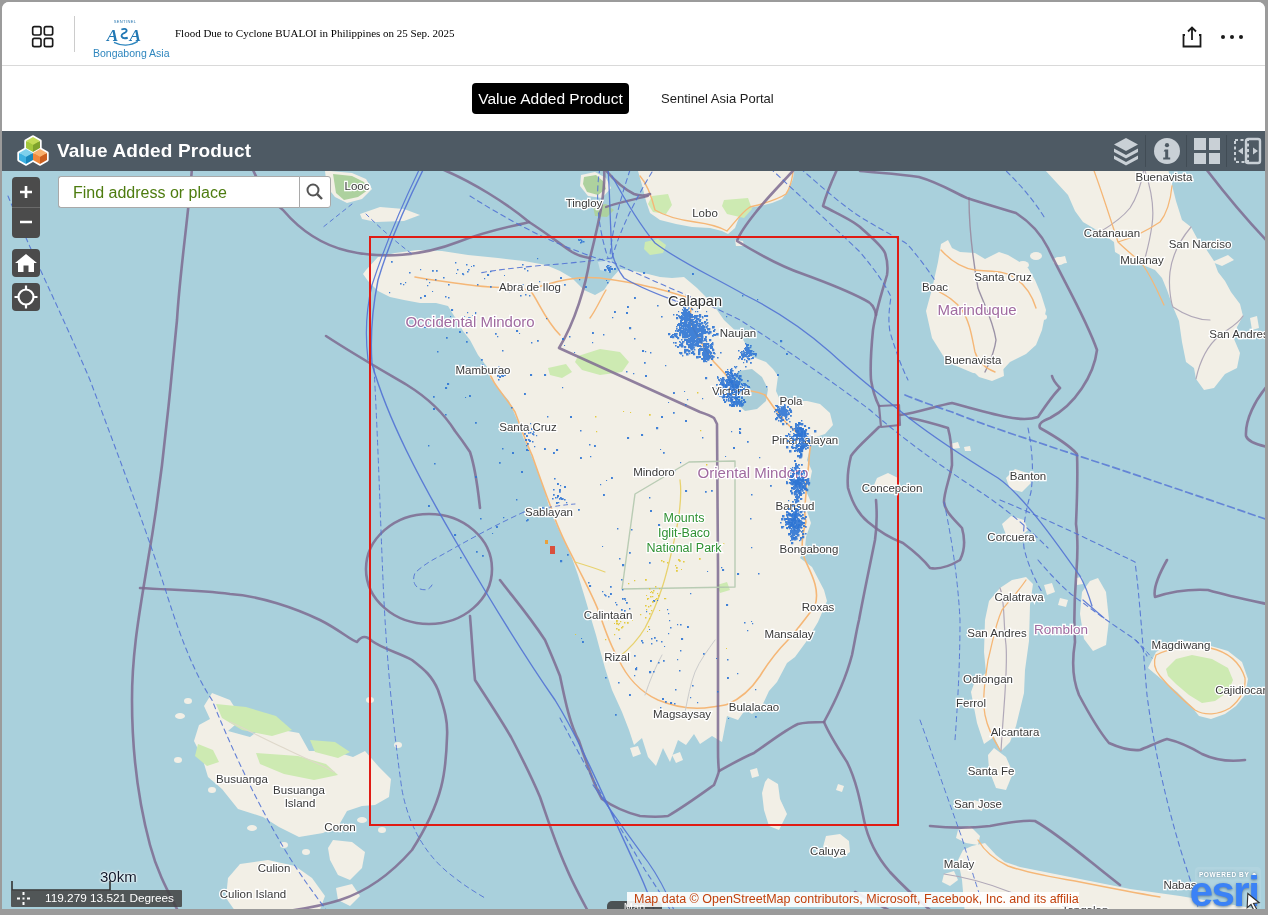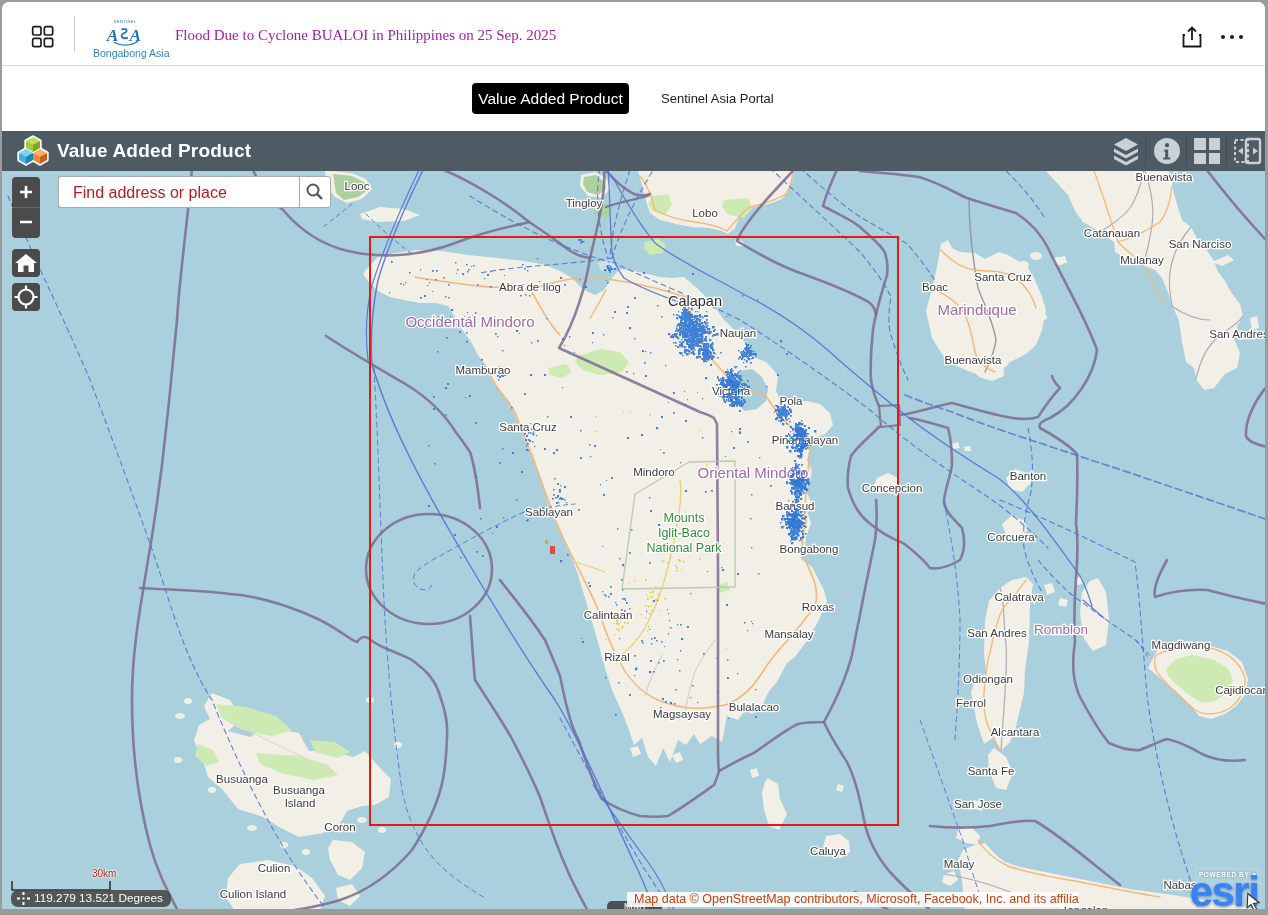--- a/index.html
+++ b/index.html
@@ -11,36 +11,36 @@
 .pill{position:absolute;left:470px;top:81px;width:157px;height:31px;background:#000;border-radius:4px;
   color:#fff;font-size:15.5px;text-align:center;line-height:31px}
 .tab2{position:absolute;left:659px;top:81px;width:160px;height:31px;color:#1d1d1d;font-size:13px;line-height:31px}
 .toolbar{position:absolute;left:0;top:129px;width:100%;height:40px;background:#4e5a64}
 .tbtitle{position:absolute;left:55px;top:129px;height:40px;line-height:40px;color:#fff;
   font-size:19px;font-weight:bold;letter-spacing:0.2px}
 #mapwrap{position:absolute;left:0;top:169px;width:1263px;height:738px}
 .ctl{position:absolute;background:#4b4b4b;border-radius:4px;color:#fff}
 .searchbox{position:absolute;left:56px;top:5px;width:241px;height:32px;background:#fff;
   border:1px solid #a9a9a9;border-right:none;border-radius:3px 0 0 3px;
-  color:#b91c1c;font-size:16px;line-height:31px;padding-left:14px}
+  color:#4d7c0f;font-size:16px;line-height:31px;padding-left:14px}
 .searchbtn{position:absolute;left:297px;top:5px;width:32px;height:32px;background:#fff;
   border:1px solid #a9a9a9;border-radius:0 3px 3px 0}
 .coord{position:absolute;left:9px;top:719px;height:17px;background:rgba(68,68,68,0.88);
-  color:#fff;font-size:11.8px;line-height:17px;padding:0 8px 0 23px;border-radius:7px}
+  color:#fff;font-size:11.8px;line-height:17px;padding:0 8px 0 34px;border-radius:1px}
 .attr{position:absolute;left:625px;top:721px;width:452px;height:15px;background:rgba(255,255,255,0.88);
   color:#c2410c;font-size:12.5px;line-height:15px;padding-left:7px;white-space:nowrap;overflow:hidden}
 .attrtab{position:absolute;left:605px;top:730px;width:55px;height:18px;background:rgba(60,60,60,0.85);
   border-radius:5px 5px 0 0;color:#eee;font-size:11px;text-align:center}
 .esri{position:absolute;left:1193px;top:696px;width:66px;height:44px;
   background:rgba(255,255,255,0.10);border-radius:4px;text-align:center}
 .esri .pb{color:#fff;font-size:6.5px;font-weight:bold;letter-spacing:0.6px;margin-top:3px;
   text-shadow:0 0 3px rgba(90,120,140,0.9)}
 .esri .big{color:#3b82f6;font-size:42px;font-weight:bold;line-height:25px;letter-spacing:-1.5px;
   margin-left:-8px;text-shadow:0 1px 3px rgba(90,120,140,0.9)}
-.scalek{position:absolute;left:90px;top:697px;color:#b91c1c;font-size:10px;
+.scalek{position:absolute;left:98px;top:697px;color:#0f172a;font-size:15px;
   text-shadow:0 0 2px #fff,0 0 2px #fff,0 0 3px #fff}
 </style></head>
 <body>
 <div id="page">
 
   <div class="hdr">
     <svg width="25" height="25" style="position:absolute;left:29px;top:23px" viewBox="0 0 30 30">
       <rect x="2" y="2" width="10" height="10" rx="2" fill="none" stroke="#1a1a1a" stroke-width="2"></rect>
       <rect x="16" y="2" width="10" height="10" rx="2" fill="none" stroke="#1a1a1a" stroke-width="2"></rect>
       <rect x="2" y="16" width="10" height="10" rx="2" fill="none" stroke="#1a1a1a" stroke-width="2"></rect>
@@ -51,21 +51,21 @@
     <div style="position:absolute;left:91px;top:13px;width:64px;text-align:center">
       <div style="font-size:4.5px;color:#2a77b0;letter-spacing:0.4px;line-height:5px;margin-top:4px;transform:scale(0.9)">SENTINEL</div>
       <svg width="50" height="22" viewBox="0 0 52 24">
         <text x="6" y="19" font-size="19" font-style="italic" font-weight="bold" fill="#2278b4" style="font-family:'Liberation Serif',serif">A</text>
         <text x="31" y="19" font-size="19" font-style="italic" font-weight="bold" fill="#2278b4" style="font-family:'Liberation Serif',serif">A</text>
         <path d="M22,6 C28,4 30,8 25,10 C20,12 22,17 29,15" fill="none" stroke="#2278b4" stroke-width="2"></path>
         <path d="M14,20 C22,24 32,24 40,19" fill="none" stroke="#2e86be" stroke-width="1.5"></path>
       </svg>
       <div style="font-size:10.5px;color:#2e86be;margin-top:-3px;white-space:nowrap">Bongabong Asia</div>
     </div>
-    <div style="position:absolute;left:173px;top:25px;font-size:15px;color:#a21caf;
+    <div style="position:absolute;left:173px;top:25px;font-size:11px;color:#000000;
       font-family:'Liberation Serif',serif">Flood Due to Cyclone BUALOI in Philippines on 25 Sep. 2025</div>
     <svg width="22" height="24" viewBox="0 0 22 24" style="position:absolute;left:1179px;top:23px">
       <path d="M4,10 H2.5 V21.5 H19.5 V10 H18" fill="none" stroke="#1a1a1a" stroke-width="1.8"></path>
       <path d="M11,15 V3 M7,6.5 L11,2.5 L15,6.5" fill="none" stroke="#1a1a1a" stroke-width="1.8"></path>
     </svg>
     <svg width="26" height="10" viewBox="0 0 26 10" style="position:absolute;left:1217px;top:30px">
       <circle cx="4" cy="5" r="2" fill="#1a1a1a"></circle>
         <circle cx="13" cy="5" r="2" fill="#1a1a1a"></circle>
       <circle cx="22" cy="5" r="2" fill="#1a1a1a"></circle>
     </svg>

